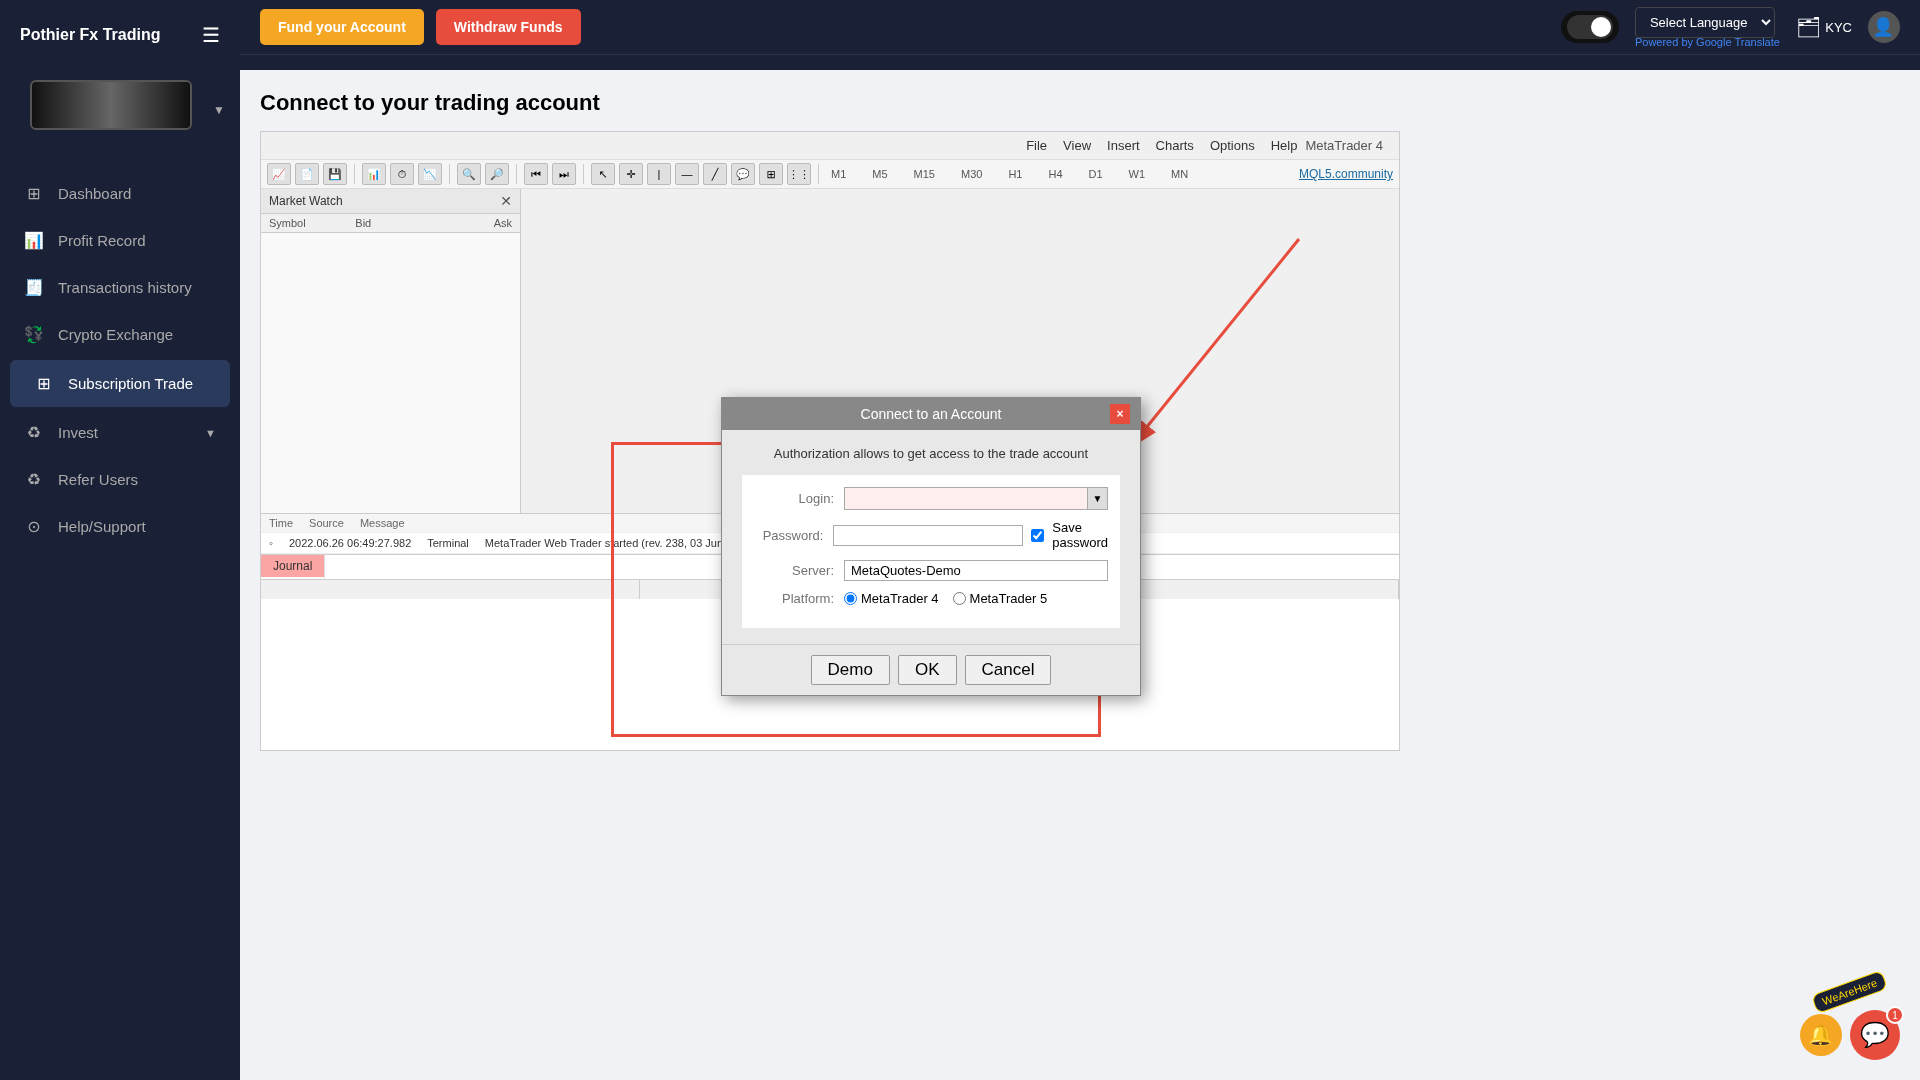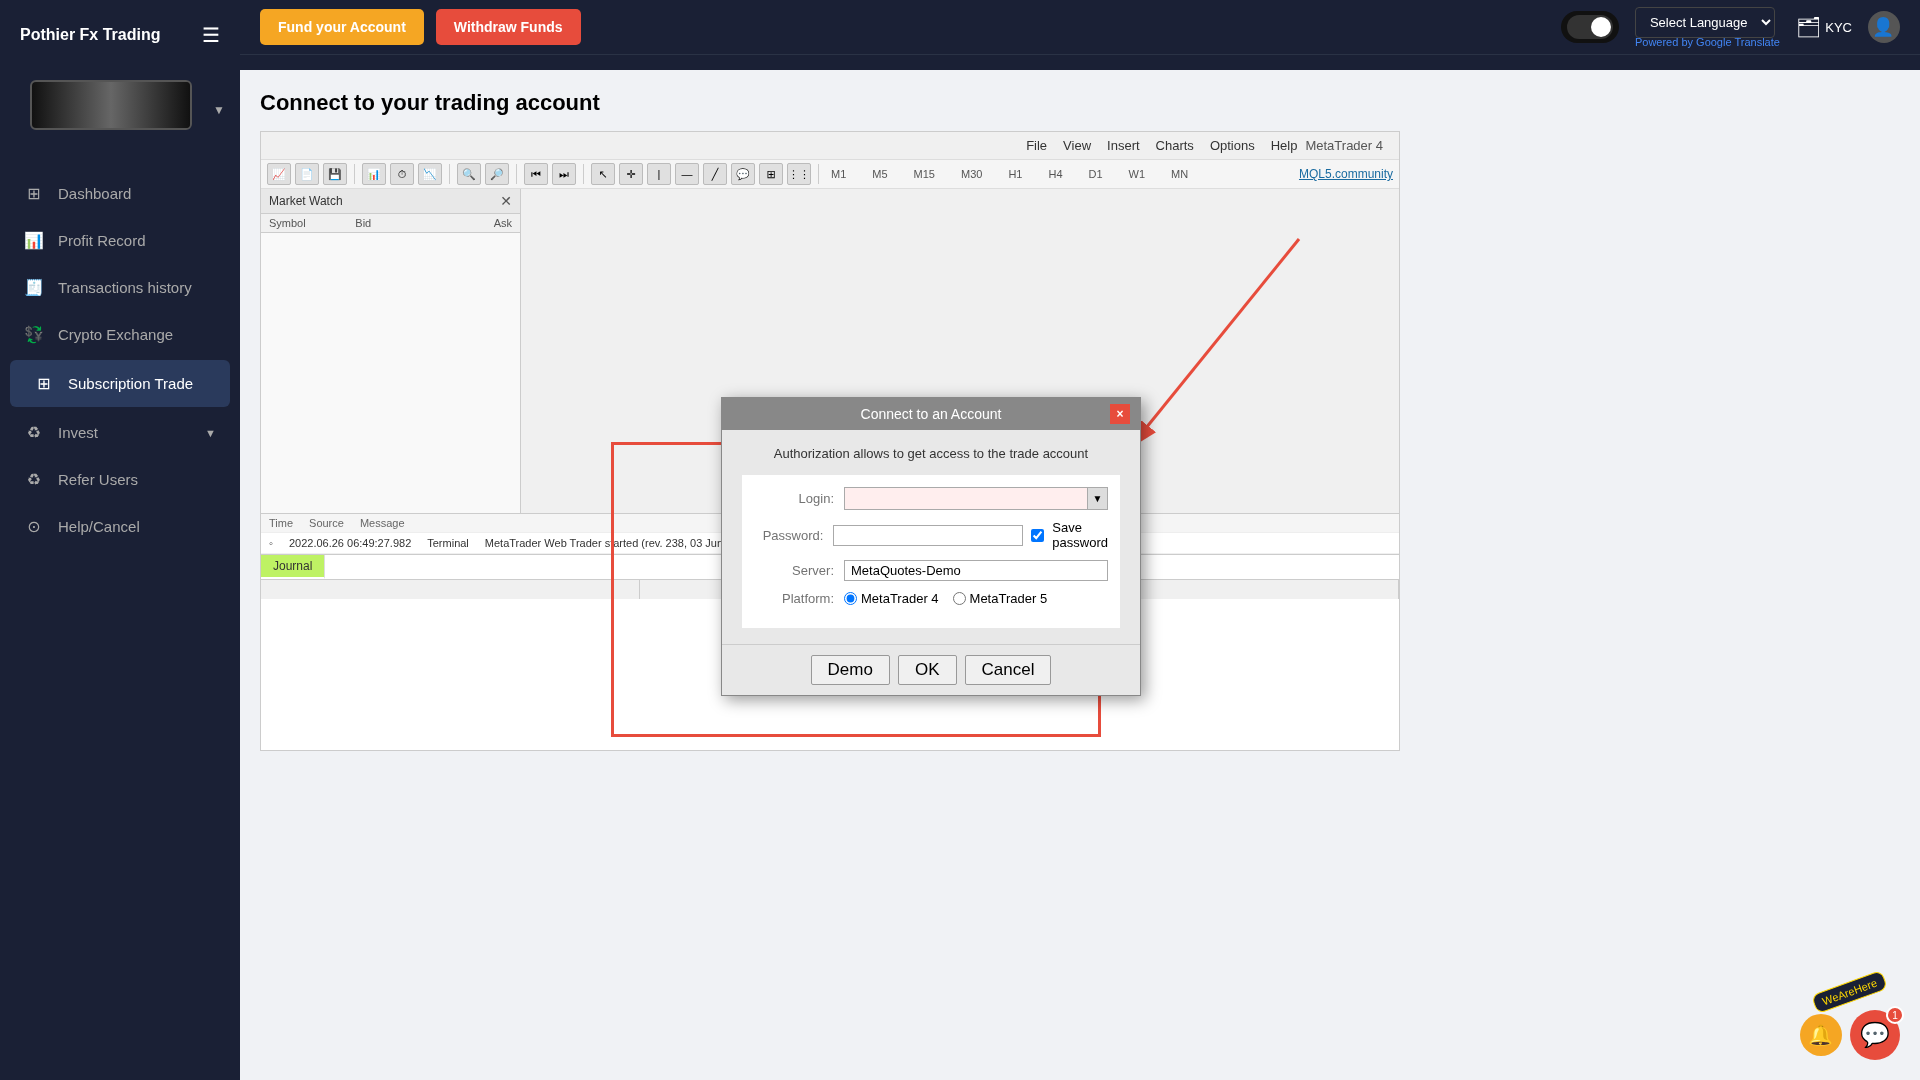--- a/index.html
+++ b/index.html
@@ -142,21 +142,21 @@
 
     .chart-area { flex: 1; background: #f0f0f0; min-height: 300px; }
 
     .mt-bottom {
       border-top: 1px solid #ccc; background: #fff;
     }
     .mt-tab {
       padding: 4px 12px; font-size: 12px; color: #555; cursor: pointer;
       border-right: 1px solid #ddd;
     }
-    .mt-tab.active { background: #bef264; border-bottom: 2px solid #fff; color: #333; }
+    .mt-tab.active { background: #fca5a5; border-bottom: 2px solid #fff; color: #333; }
     .mt-log-header {
       display: flex; background: #f5f5f5; border-bottom: 1px solid #eee;
       font-size: 11px; color: #666;
     }
     .mt-log-col { padding: 3px 8px; }
     .mt-log-row {
       display: flex; font-size: 11px; color: #333; border-bottom: 1px solid #f0f0f0;
     }
     .mt-log-cell { padding: 4px 8px; }
     .mt-statusbar {
@@ -304,21 +304,21 @@
       <span style="margin-left:auto; color:#aaa; font-size:11px;">▼</span>
     </div>
 
     <div class="nav-item">
       <span class="nav-icon">♻</span>
       <span>Refer Users</span>
     </div>
 
     <div class="nav-item">
       <span class="nav-icon">⊙</span>
-      <span>Help/Cancel</span>
+      <span>Help/Support</span>
     </div>
   </div>
 </div>
 
 <div class="topbar">
   <button class="btn-fund">Fund your Account</button>
   <button class="btn-withdraw">Withdraw Funds</button>
 
   <div class="topbar-right">
     <div class="toggle-wrap">

